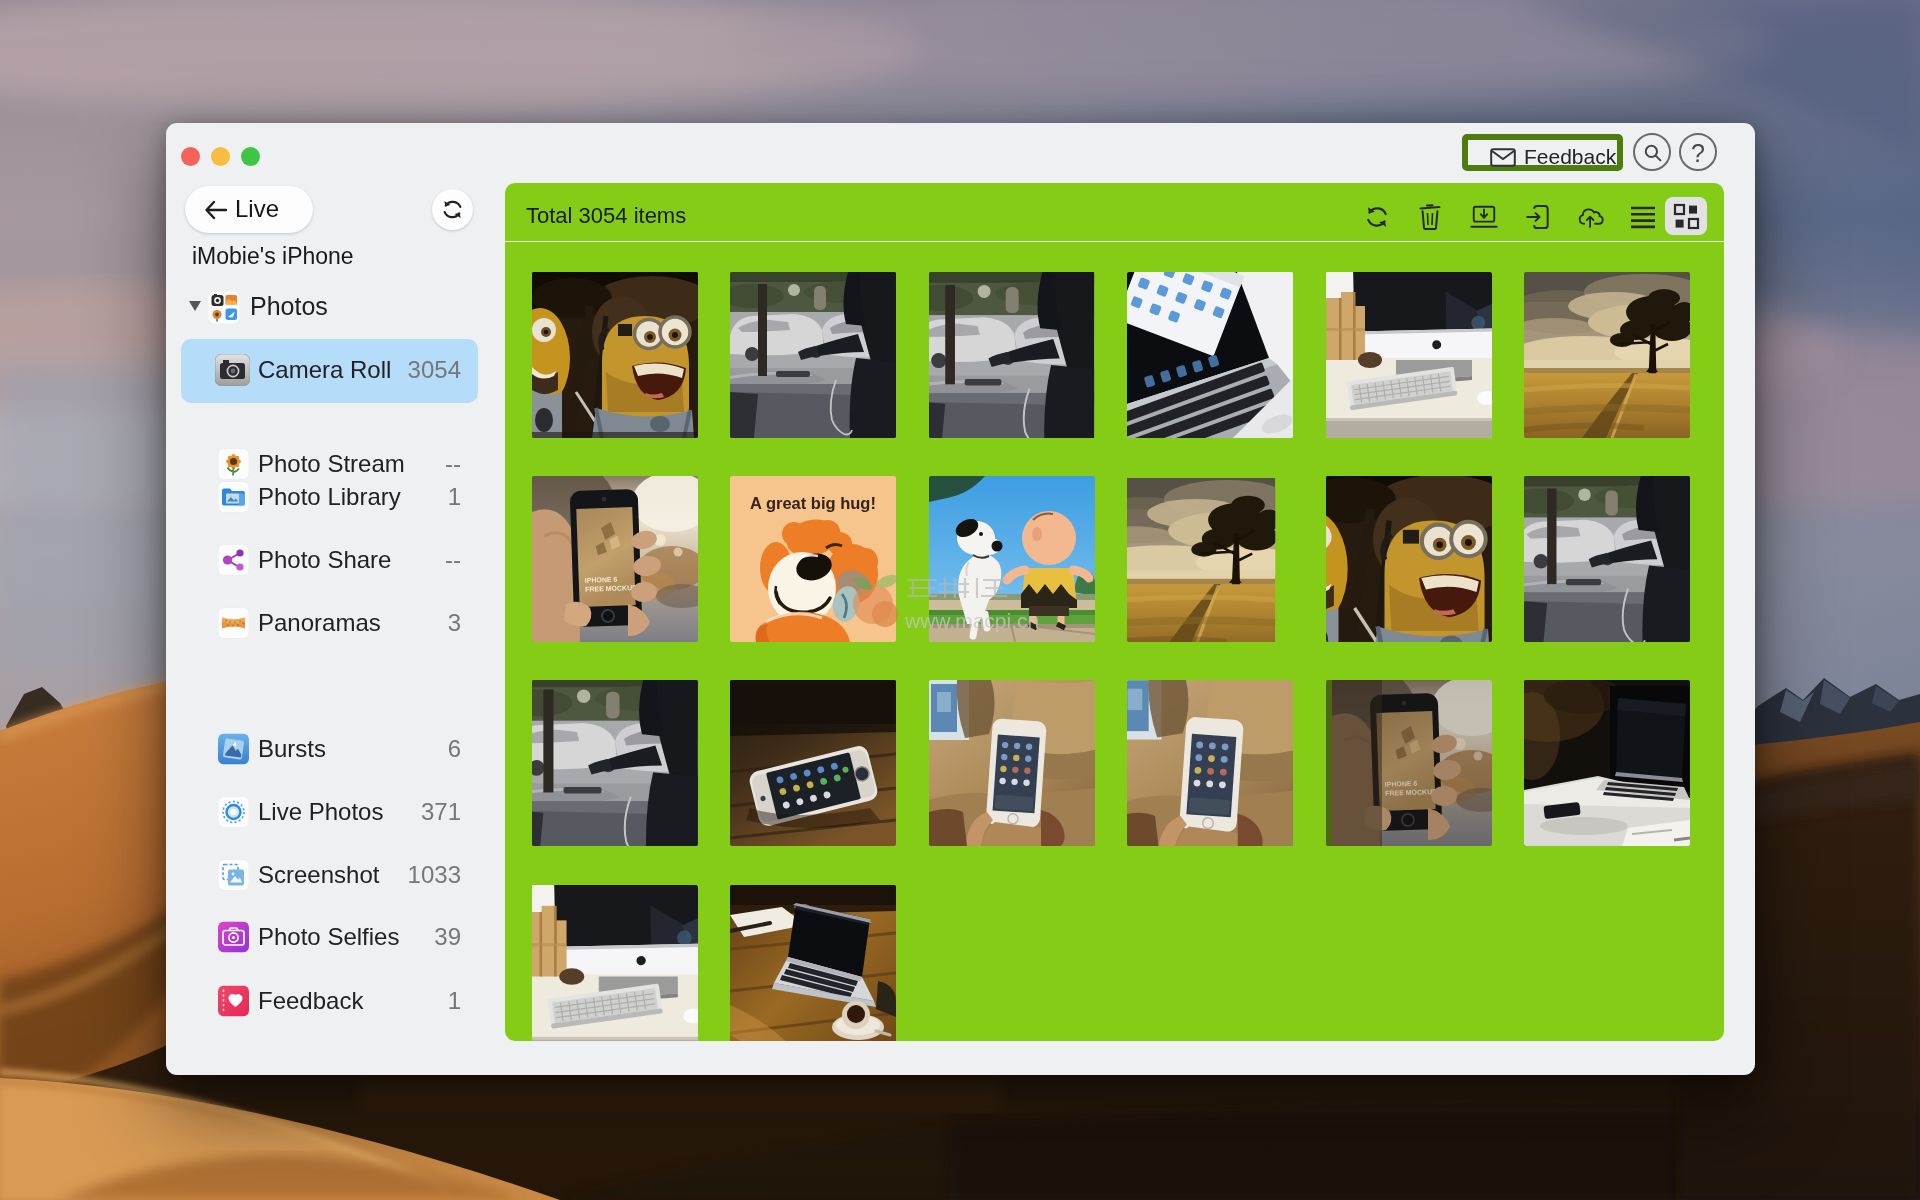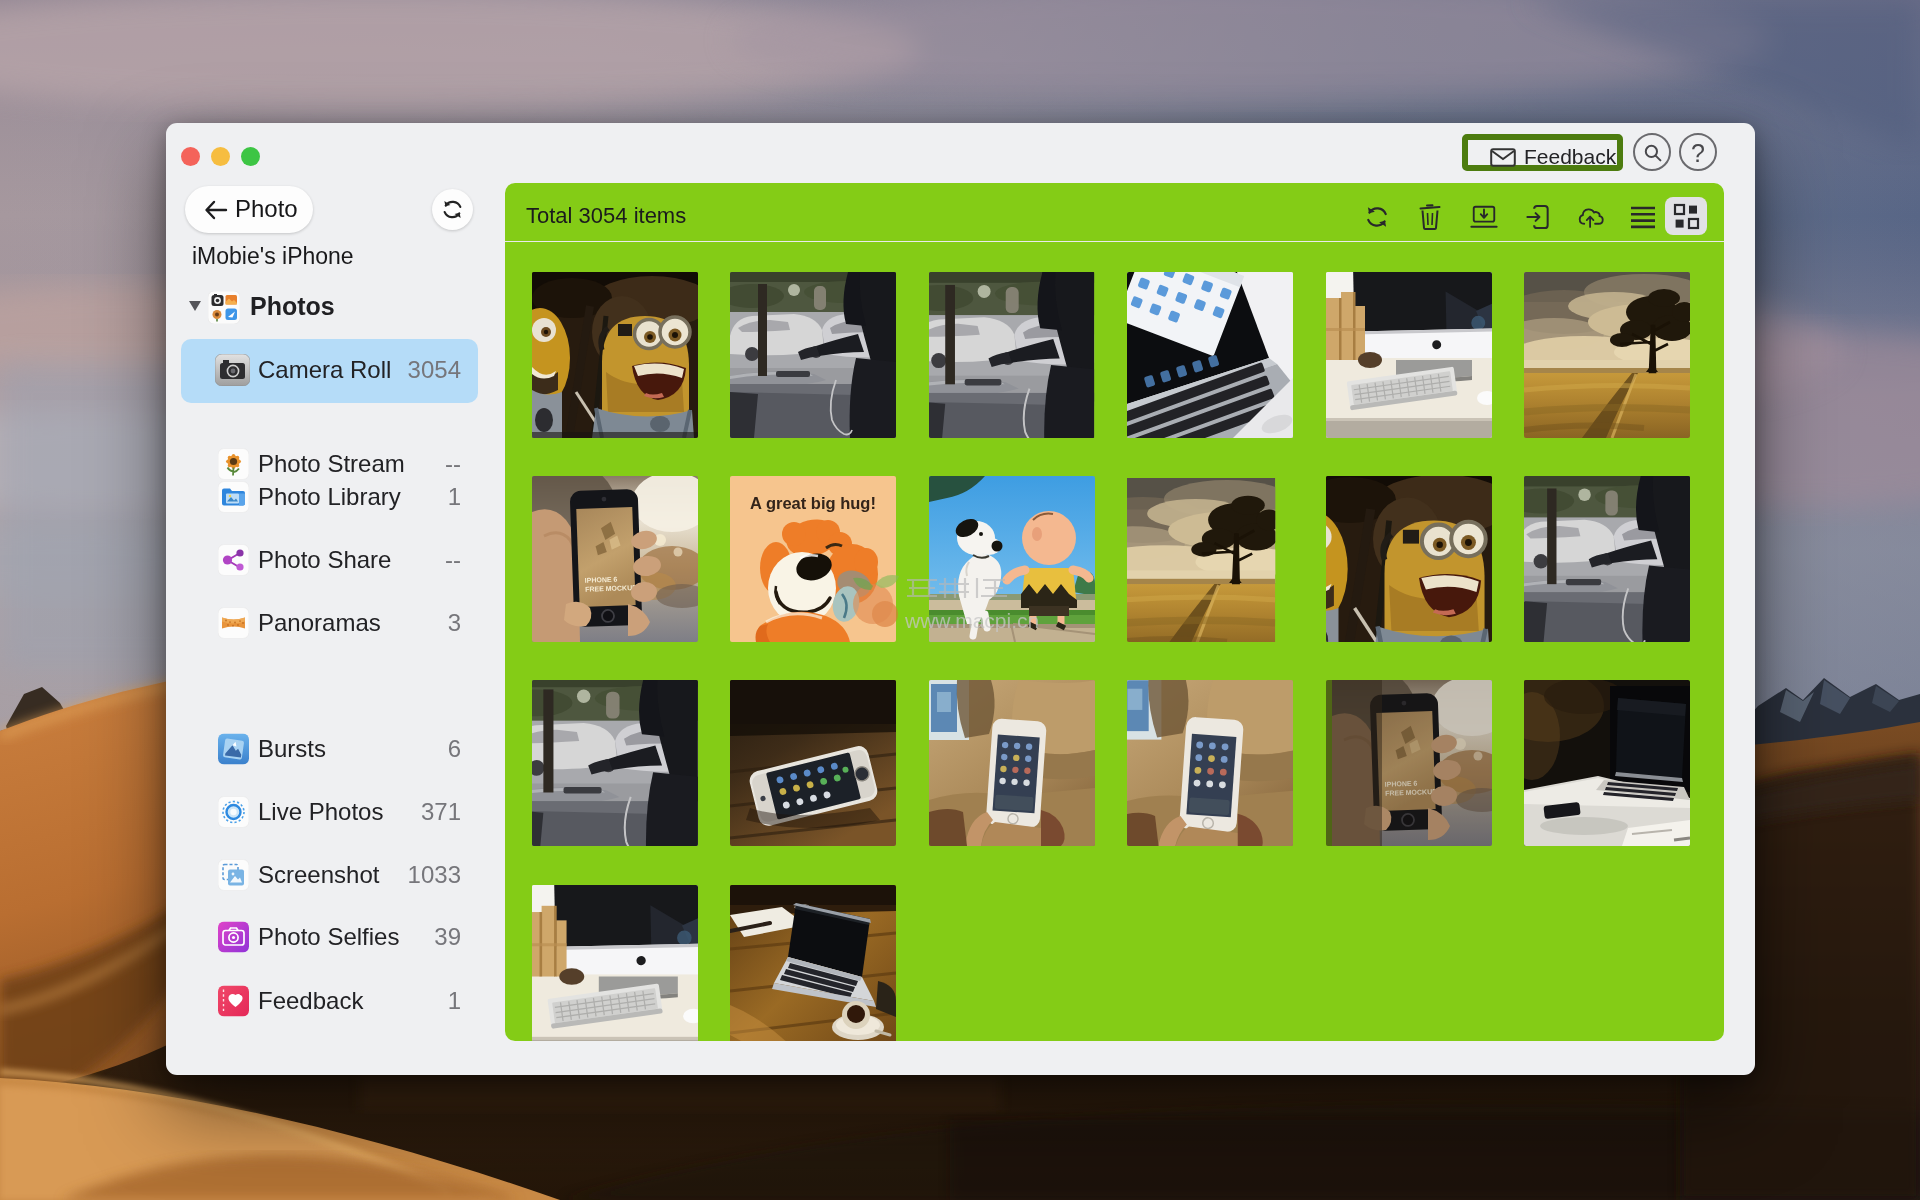--- a/index.html
+++ b/index.html
@@ -569,21 +569,21 @@
 
   <div id="win">
     <div class="tl" style="left:15px; background:#f4635a;"></div>
     <div class="tl" style="left:45px; background:#f6bd40;"></div>
     <div class="tl" style="left:75px; background:#3dc544;"></div>
 
     <div style="position:absolute; left:19px; top:63px; width:128px; height:47px; border-radius:24px; background:#fdfdfd; box-shadow:0 1px 3px rgba(0,0,0,.18);">
       <svg style="position:absolute;left:18px;top:12px;" width="26" height="24" viewBox="0 0 26 24">
           <path d="M11 4 L3.5 12 L11 20 M4 12 L23 12" stroke="#1d1d1f" stroke-width="2.4" fill="none" stroke-linecap="round" stroke-linejoin="round"></path>
         </svg>
-      <span style="position:absolute; left:50px; top:9px; font-size:24px; color:#161618;">Photo</span>
+      <span style="position:absolute; left:50px; top:9px; font-size:24px; color:#161618;">Live</span>
     </div>
     <div style="position:absolute; left:266px; top:66px; width:41px; height:41px; border-radius:50%; background:#fdfdfd; box-shadow:0 1px 3px rgba(0,0,0,.18);">
       <svg style="position:absolute;left:8px;top:8px;" width="25" height="25" viewBox="0 0 24 24">
           <path d="M19.5 9.5 A8 8 0 0 0 5.5 8.2 M4.5 14.5 A8 8 0 0 0 18.5 15.8" stroke="#222" stroke-width="2.1" fill="none" stroke-linecap="round"></path>
           <path d="M4.2 3.8 L5.2 8.8 L10 7.6 Z" fill="#222"></path>
           <path d="M19.8 20.2 L18.8 15.2 L14 16.4 Z" fill="#222"></path>
         </svg>
     </div>
     <div style="position:absolute; left:26px; top:120px; font-size:23px; font-weight:500; color:#19191b;">iMobie's iPhone</div>
 
@@ -610,21 +610,21 @@
       <circle cx="9.5" cy="9.5" r="3.4" fill="#efefef"></circle>
         <circle cx="9.5" cy="9.5" r="1.8" fill="#2c2c2e"></circle>
       <rect x="17.5" y="4" width="11.5" height="9.5" rx="1.5" fill="#e8802c"></rect>
       <path d="M17.5 11 L21 7.5 L24 10.5 L26 9 L29 12 L29 13.5 L17.5 13.5 Z" fill="#f6b04e"></path>
       <circle cx="9" cy="23.5" r="4.5" fill="#d98a3c"></circle>
         <circle cx="9" cy="23.5" r="2" fill="#6a3c16"></circle>
       <path d="M9 28 L9 30.5" stroke="#4a7a2c" stroke-width="1.5"></path>
       <rect x="17.5" y="17.5" width="11.5" height="11.5" rx="2.5" fill="#3e96e8"></rect>
       <path d="M20 26 L27 20.5 L24.5 26.5 Z" fill="#fff"></path>
     </svg>
-    <div style="position:absolute; left:84px; top:169px; font-size:25px; color:#202023;font-weight:bold;">Photos</div>
+    <div style="position:absolute; left:84px; top:169px; font-size:25px; color:#202023;">Photos</div>
 
     <div style="position:absolute; left:15px; top:216px; width:297px; height:64px; background:#b5dcf8; border-radius:10px;"></div>
 
     <div class="srow" style="top:215px;padding-left:42px;">
       <svg class="ico" style="left:34px" width="35" height="32" viewBox="0 0 35 32">
         <defs>
             <linearGradient id="camg" x1="0" y1="0" x2="0" y2="1">
               <stop offset="0" stop-color="#e2e2e2"></stop>
               <stop offset="1" stop-color="#9e9e9e"></stop>
             </linearGradient>

